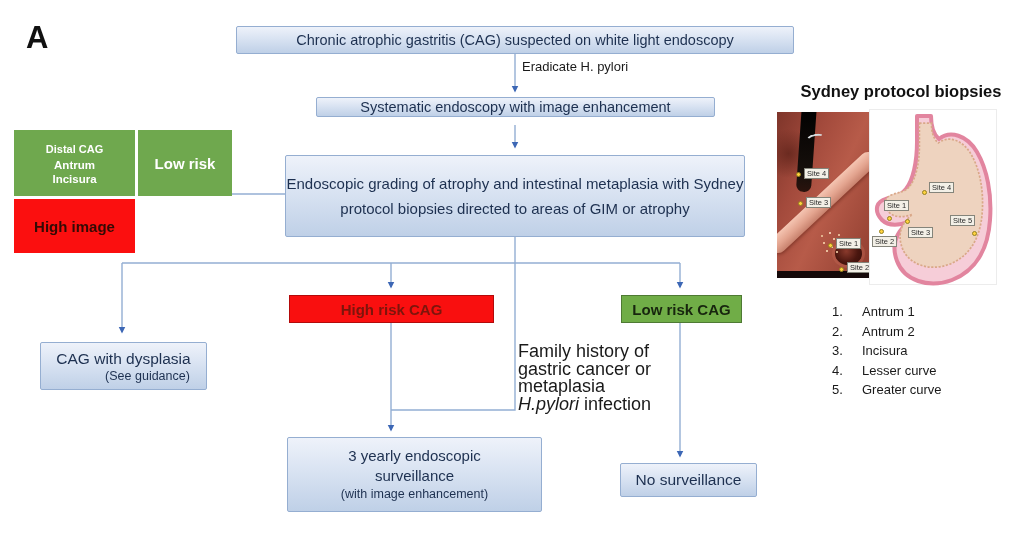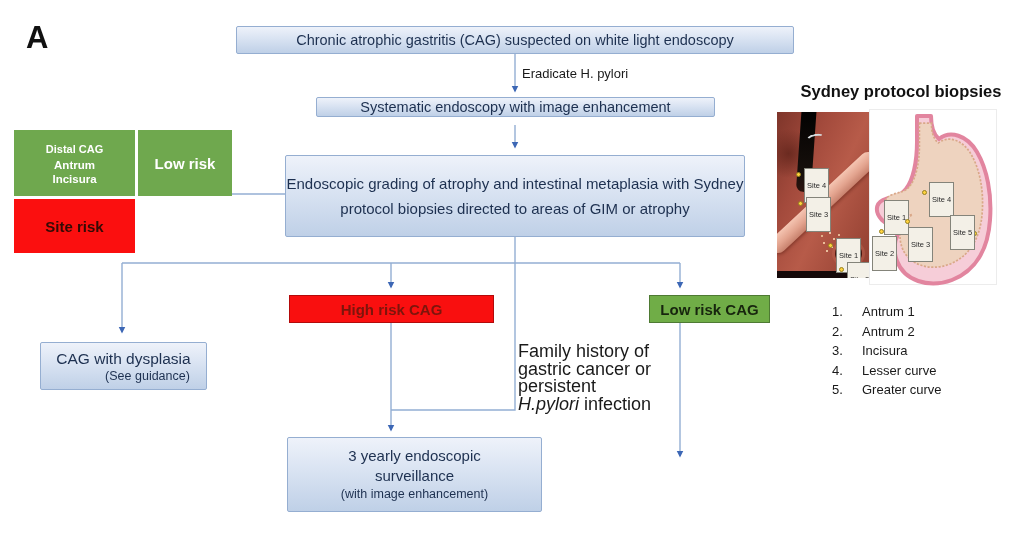--- a/index.html
+++ b/index.html
@@ -26,24 +26,24 @@
   .box-surv     { left:287px; top:437px; width:255px; height:75px; }
   .box-surv .l1 { font-size:15px; line-height:20px; }
   .box-surv .l3 { font-size:12.5px; line-height:17px; }
   .box-nosurv   { left:620px; top:463px; width:137px; height:34px; font-size:15.5px; }
 
   .riskbox {
     position:absolute; z-index:2; display:flex; align-items:center; justify-content:center;
     font-weight:bold; font-size:15px; 
   }
   .box-high { left:289px; top:295px; width:205px; height:28px; background:#f90f0f; border:1.8px solid #b30a0a; color:#7c150c; }
-  .box-low  { left:621px; top:295px; width:121px; height:28px; background:#70ad47; border:1.8px solid #4e7a33; color:#17250e;margin-left:28px; }
+  .box-low  { left:621px; top:295px; width:121px; height:28px; background:#70ad47; border:1.8px solid #4e7a33; color:#17250e; }
 
   .floatlabel { position:absolute; z-index:2; color:#1a1a1a; }
-  .lbl-eradicate { left:522px; top:66px; font-size:13px; }
+  .lbl-eradicate { left:522px; top:59px; font-size:13px; }
   .lbl-famhist   { left:518px; top:343px; font-size:18px; line-height:17.5px; }
 
   
   .legend {
     position:absolute; left:14px; top:130px; z-index:2;
     display:grid; grid-template-columns:121px 94px; grid-template-rows:66px 54px; gap:3px;
   }
   .legend .cell { display:flex; flex-direction:column; align-items:center; justify-content:center; text-align:center; }
   .cell-green { background:#6fa84e; color:#ffffff; }
   .cell-red   { background:#fb0f0f; }
@@ -74,21 +74,21 @@
   .endo-speckles { position:absolute; left:52px; top:120px; width:2px; height:2px; background:#ffe9c9; border-radius:50%;
                    box-shadow:4px 6px 0 #ffe3bd, -6px 10px 0 #ffdfb5, 2px 14px 0 #ffe9c9, 9px 2px 0 #f7d8ae,
                               -3px 18px 0 #ffe3bd, 7px 19px 0 #ffdfb5, -8px 3px 0 #f0cfa5; }
   .endo-strip { position:absolute; left:0; bottom:0; width:100%; height:7px; background:#150909; }
 
   .stomach-img { position:absolute; left:869px; top:109px; width:128px; height:176px; z-index:1; background:#fff;
                  border:1px solid #ececec; }
   .stomach-img svg { position:absolute; left:0; top:0; }
 
   .site-tag { position:absolute; z-index:3; font-size:7.5px; line-height:9px; background:#f3f0e7;
-              border:1px solid #84847a; color:#2a2a2a; padding:12px 2px; white-space:nowrap; }
+              border:1px solid #84847a; color:#2a2a2a; padding:0 2px; white-space:nowrap; }
   .site-dot { position:absolute; z-index:3; width:5px; height:5px; background:#ffd23e;
               border:1px solid #96811f; border-radius:50%; }
 
   .sydney-list { position:absolute; left:832px; top:302px; z-index:2; font-size:13px; line-height:19.5px; color:#1a1a1a; }
   .sydney-list .row { display:flex; }
   .sydney-list .num { width:30px; }
 </style>
 </head>
 <body>
 
@@ -129,42 +129,43 @@
   <div class="riskbox box-low">Low risk CAG</div>
 
   <div class="bluebox box-dys">
     <div class="l1">CAG with dysplasia</div>
     <div class="l2">(See guidance)</div>
   </div>
 
   <div class="floatlabel lbl-famhist">
     <div>Family history of</div>
     <div>gastric cancer or</div>
-    <div>persistent</div>
+    <div>metaplasia</div>
     <div><i>H.pylori</i><span> infection</span></div>
   </div>
 
   <div class="bluebox box-surv">
     <div class="l1">3 yearly endoscopic</div>
     <div class="l1">surveillance</div>
     <div class="l3">(with image enhancement)</div>
   </div>
 
+  <div class="bluebox box-nosurv">No surveillance</div>
 
   <div class="legend">
     <div class="cell cell-green">
       <div class="t-main">Distal CAG</div>
       <div class="t-sub">Antrum</div>
       <div class="t-sub">Incisura</div>
     </div>
     <div class="cell cell-green">
       <div class="t-risk">Low risk</div>
     </div>
     <div class="cell cell-red">
-      <div class="t-risk">Site risk</div>
+      <div class="t-risk">High image</div>
     </div>
   </div>
 
   <div class="sydney-title">Sydney protocol biopsies</div>
 
   <div class="endo-img">
     <div class="endo-blob"></div>
     <div class="endo-fold"></div>
     <div class="endo-shaft"></div>
     <div class="endo-glint"></div>

